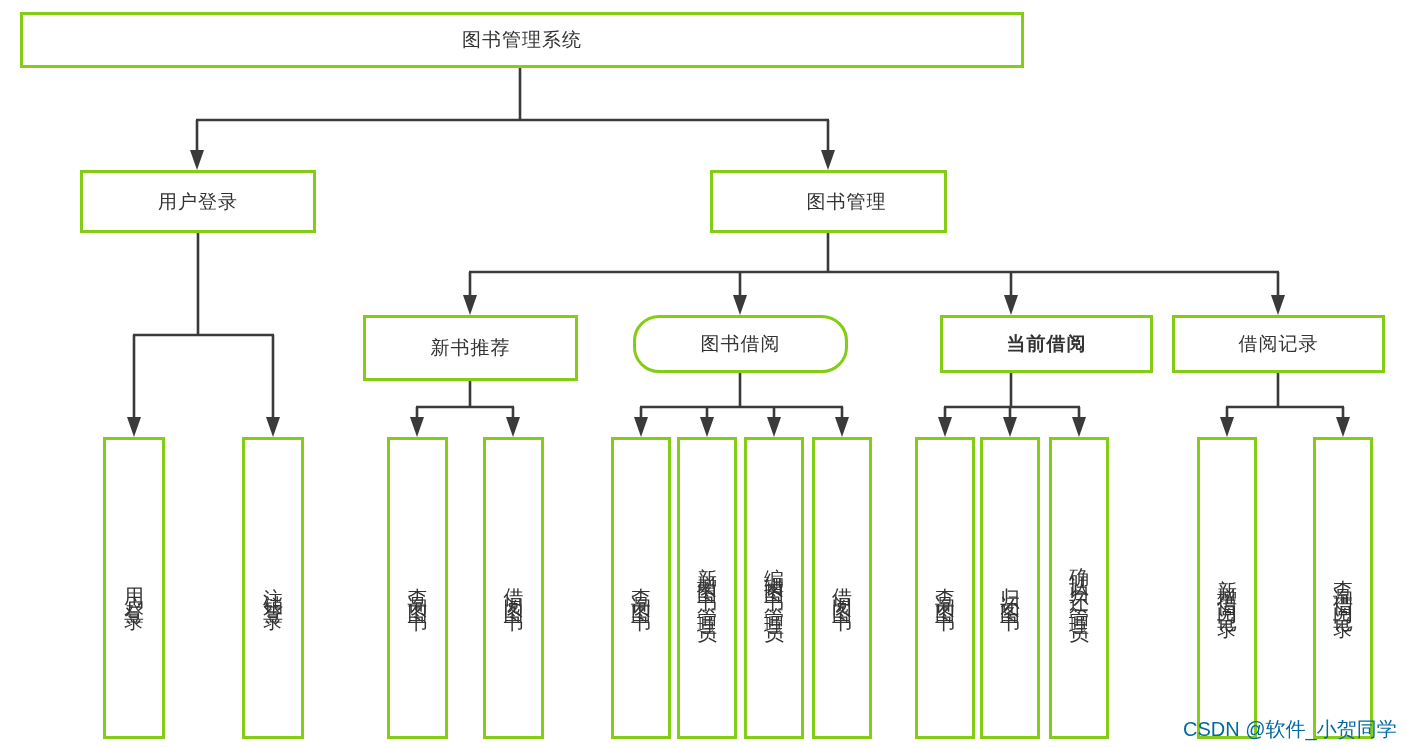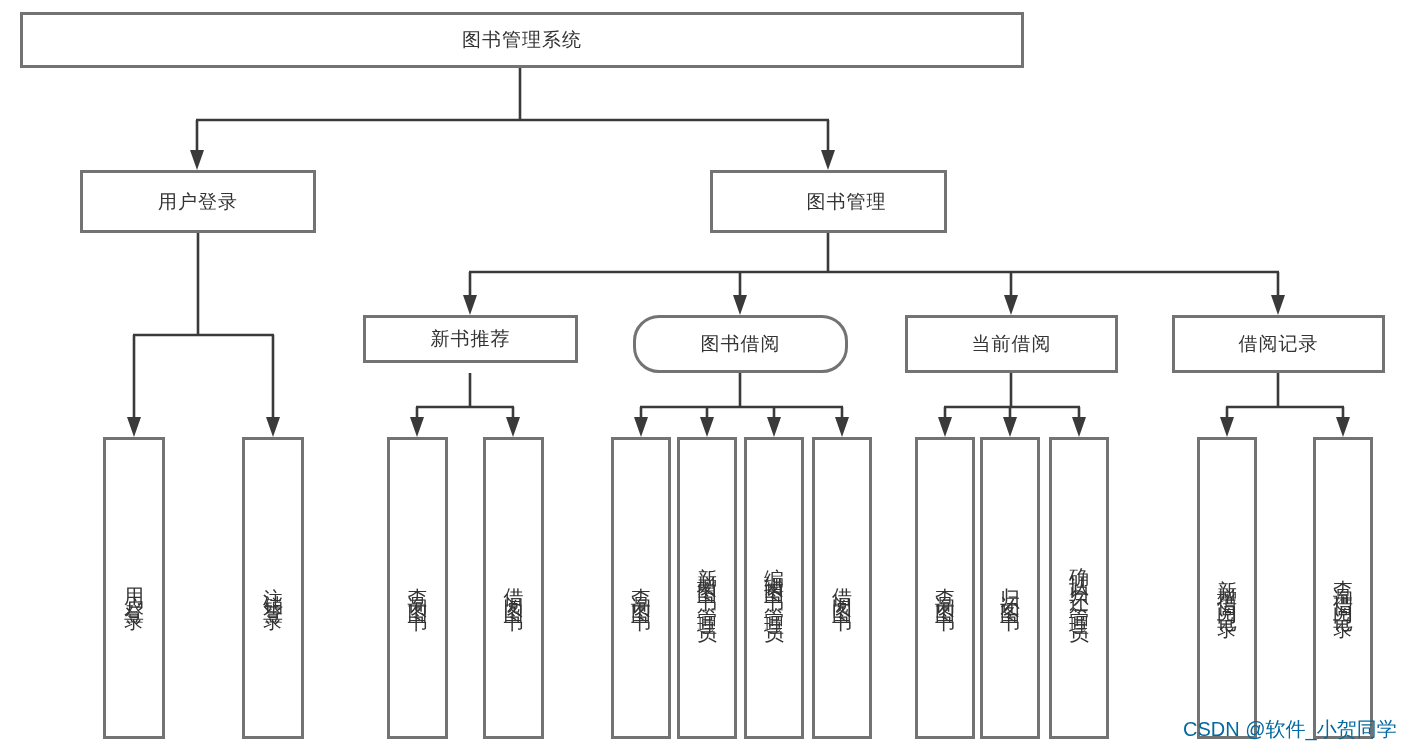--- a/index.html
+++ b/index.html
@@ -5,21 +5,21 @@
   html,body { margin:0; padding:0; }
   body {
     width:1405px; height:747px; position:relative;
     background:#ffffff; overflow:hidden;
     font-family:"Liberation Sans", sans-serif;
     color:#333333;
   }
   svg.connectors { position:absolute; left:0; top:0; z-index:1; }
   .node {
     position:absolute; box-sizing:border-box;
-    border:3px solid #737373; background:#ffffff;
+    border:3px solid #84cc16; background:#ffffff;
     display:flex; align-items:center; justify-content:center;
     z-index:2;
   }
   .node.h span { font-size:19px; letter-spacing:1px; white-space:nowrap; }
   .node.v span {
     writing-mode:vertical-rl; text-orientation:mixed;
     font-size:20px; letter-spacing:8px; line-height:1.05;
   }
   .watermark {
     position:absolute; left:1183px; top:716px; z-index:5;
@@ -66,27 +66,27 @@
   <span>图书管理系统</span>
 </div>
 
 <div class="node h" style="left:80px; top:170px; width:236px; height:63px;">
   <span>用户登录</span>
 </div>
 <div class="node h" style="left:710px; top:170px; width:237px; height:63px;padding-left:36px;">
   <span>图书管理</span>
 </div>
 
-<div class="node h" style="left:363px; top:315px; width:215px; height:48px;">
+<div class="node h" style="left:363px; top:315px; width:215px; height:66px;">
   <span>新书推荐</span>
 </div>
 <div class="node h" style="left:633px; top:315px; width:215px; height:58px;border-radius:26px;">
   <span>图书借阅</span>
 </div>
-<div class="node h" style="left:905px; top:315px; width:213px; height:58px;">
+<div class="node h" style="left:940px; top:315px; width:213px; height:58px;font-weight:bold;">
   <span>当前借阅</span>
 </div>
 <div class="node h" style="left:1172px; top:315px; width:213px; height:58px;">
   <span>借阅记录</span>
 </div>
 
 <div class="node v" style="left:103px; top:437px; width:62px; height:302px;">
   <span>用户登录</span>
 </div>
 <div class="node v" style="left:242px; top:437px; width:62px; height:302px;">

